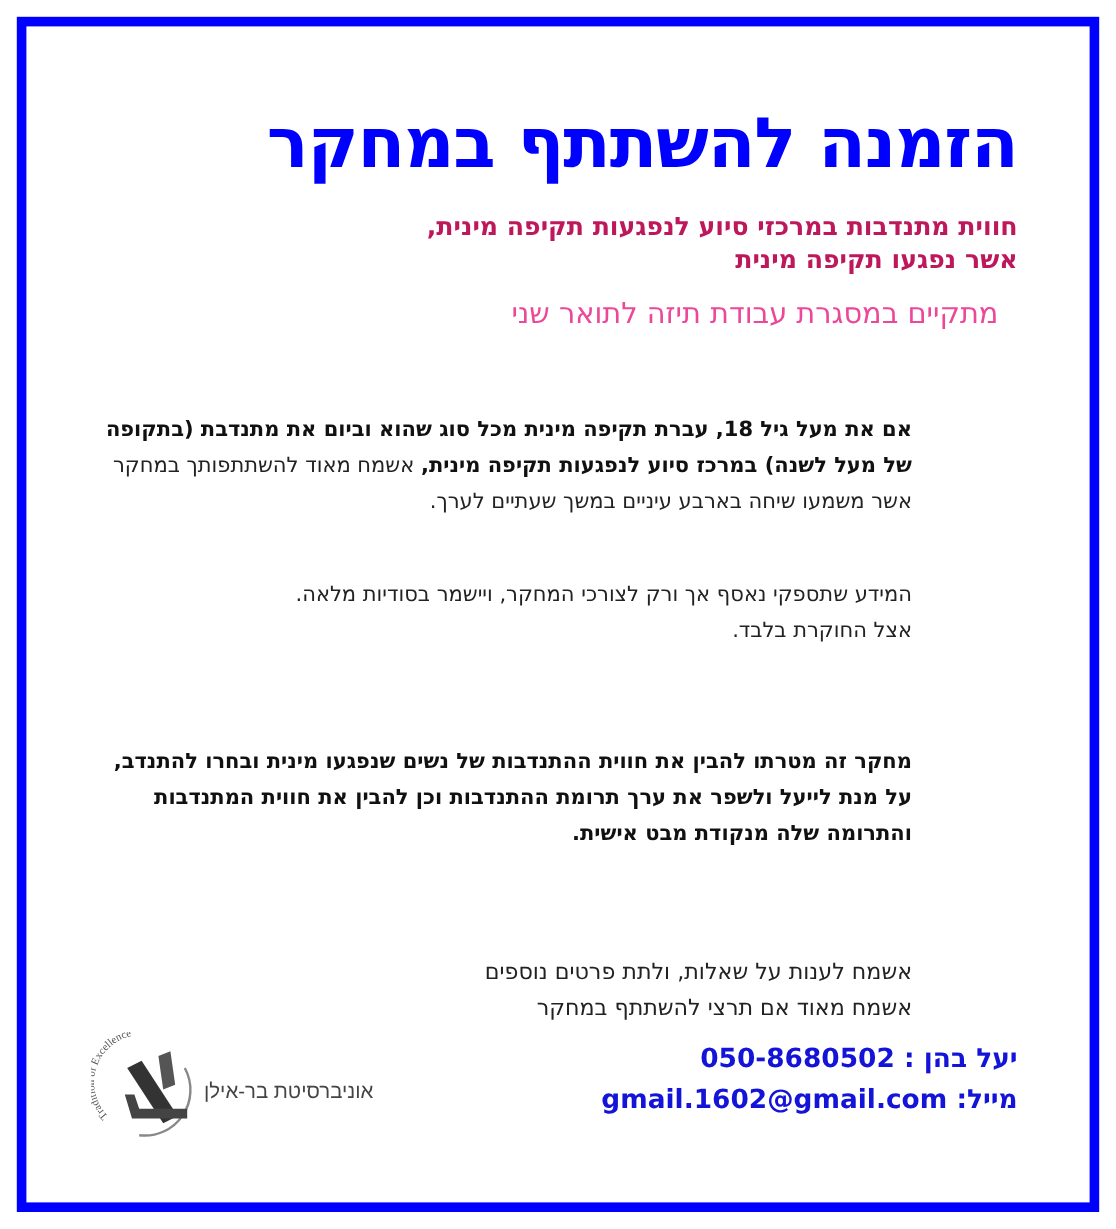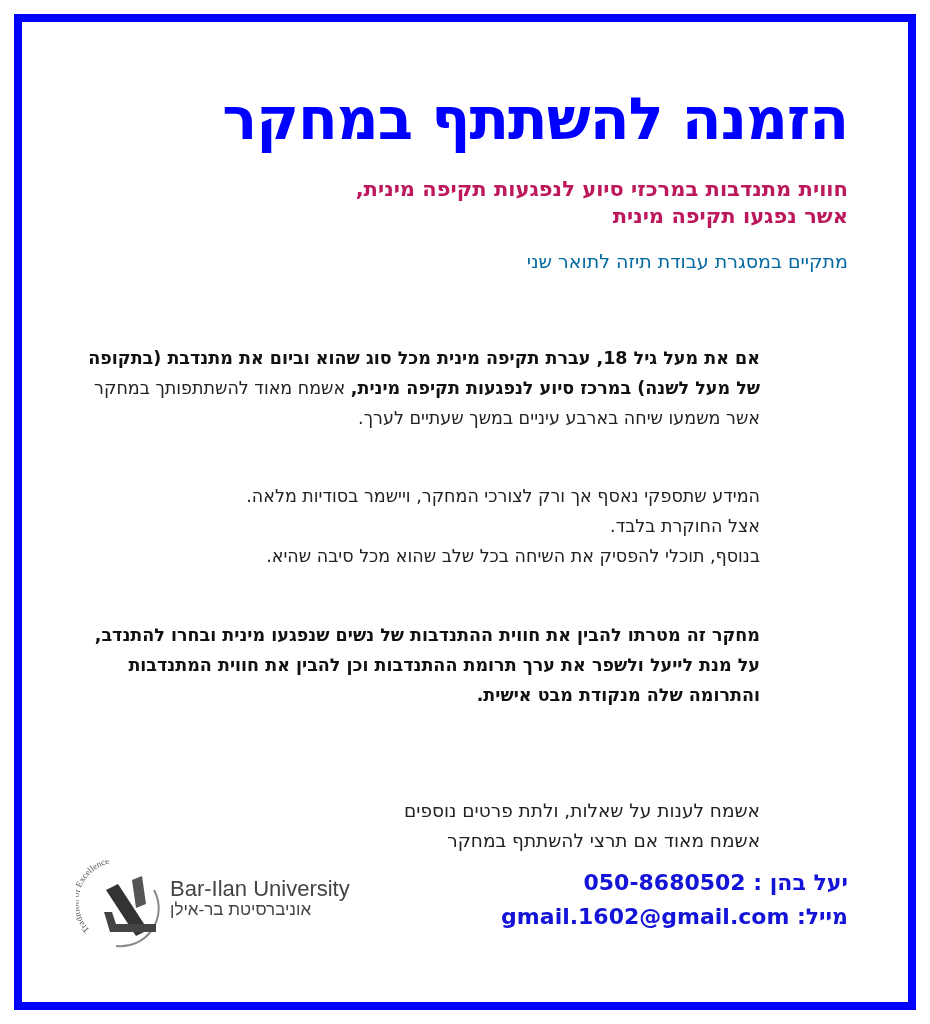--- a/index.html
+++ b/index.html
@@ -1,21 +1,21 @@
 <!DOCTYPE html>
 <html><head>
 <meta charset="utf-8">
 <style>
   html, body { margin:0; padding:0; background:#ffffff; }
   body { width:930px; height:1024px; position:relative; overflow:hidden; font-family:"DejaVu Sans", sans-serif; }
   .frame { position:absolute; left:14px; top:14px; width:886px; height:980px; border:8px solid #0000ff; box-sizing:content-box; }
   .rtl { direction:rtl; text-align:right; }
   .title { position:absolute; right:82px; top:84px; font-size:58px; font-weight:bold; color:#0000ff; letter-spacing:-1px; line-height:70px; white-space:nowrap; }
   .subtitle { position:absolute; right:82px; top:176px; font-size:21px; font-weight:bold; color:#be185d; line-height:27px;margin-left:24px; }
-  .intro { position:absolute; right:82px; top:246px; font-size:19px; color:#0369a1; line-height:30px; }
+  .intro { position:absolute; right:98px; top:246px; font-size:24px; color:#ec4899; line-height:30px; }
   .para { position:absolute; right:170px; font-size:17.5px; color:#222; line-height:30px; }
   .para b { color:#111; }
   .p1 { top:343px; width:680px; }
   .p2 { top:481px; width:680px; }
   .p3 { top:620px; width:680px; font-weight:bold; color:#111; }
   .closing { position:absolute; right:170px; top:796px; font-size:18.5px; color:#222; line-height:30px; }
   .contact { position:absolute; right:82px; top:866px; font-size:22px; font-weight:bold; color:#1414d8; line-height:34px; white-space:nowrap; }
   .contact .ltr { direction:ltr; unicode-bidi:isolate; }
   .logo { position:absolute; left:76px; top:860px; width:300px; height:90px; }
   .logo-text-en { position:absolute; left:94px; top:16px; font-family:"Liberation Sans", sans-serif; font-size:22px; color:#444; white-space:nowrap; }
@@ -35,21 +35,20 @@
 
 <div class="intro rtl">
   <div>מתקיים במסגרת עבודת תיזה לתואר שני</div>
 </div>
 
 <div class="para p1 rtl"><b>אם את מעל גיל 18, עברת תקיפה מינית מכל סוג שהוא וביום את מתנדבת (בתקופה של מעל לשנה) במרכז סיוע לנפגעות תקיפה מינית,</b><span> אשמח מאוד להשתתפותך במחקר אשר משמעו שיחה בארבע עיניים במשך שעתיים לערך.</span></div>
 
 <div class="para p2 rtl">
   <div>המידע שתספקי נאסף אך ורק לצורכי המחקר, ויישמר בסודיות מלאה.</div>
   <div>אצל החוקרת בלבד.</div>
-  <div>בנוסף, תוכלי להפסיק את השיחה בכל שלב שהוא מכל סיבה שהיא.</div>
 </div>
 
 <div class="para p3 rtl">מחקר זה מטרתו להבין את חווית ההתנדבות של נשים שנפגעו מינית ובחרו להתנדב, על מנת לייעל ולשפר את ערך תרומת ההתנדבות וכן להבין את חווית המתנדבות והתרומה שלה מנקודת מבט אישית.</div>
 
 <div class="closing rtl">
   <div>אשמח לענות על שאלות, ולתת פרטים נוספים</div>
   <div>אשמח מאוד אם תרצי להשתתף במחקר</div>
 </div>
 
 <div class="contact rtl">
@@ -69,15 +68,14 @@
       <path id="arcpath" d="M 14 70 A 36 36 0 0 1 70 14"></path>
     </defs>
     <text font-family="Liberation Serif, serif" font-size="9" fill="#555">
       <textPath href="#arcpath">Tradition of Excellence</textPath>
     </text>
     <path d="M 78 30 A 38 38 0 0 1 40 86" fill="none" stroke="#888" stroke-width="2"></path>
     <polygon points="30,30 42,24 72,70 60,76" fill="#333"></polygon>
     <polygon points="56,20 66,16 70,44 60,48" fill="#555"></polygon>
     <path d="M 28 52 L 36 52 L 40 64 L 80 64 L 80 72 L 34 72 Z" fill="#444"></path>
   </svg>
-  <div class="logo-text-en">Bar-Ilan University</div>
   <div class="logo-text-he">אוניברסיטת בר-אילן</div>
 </div>
 
 </body></html>

